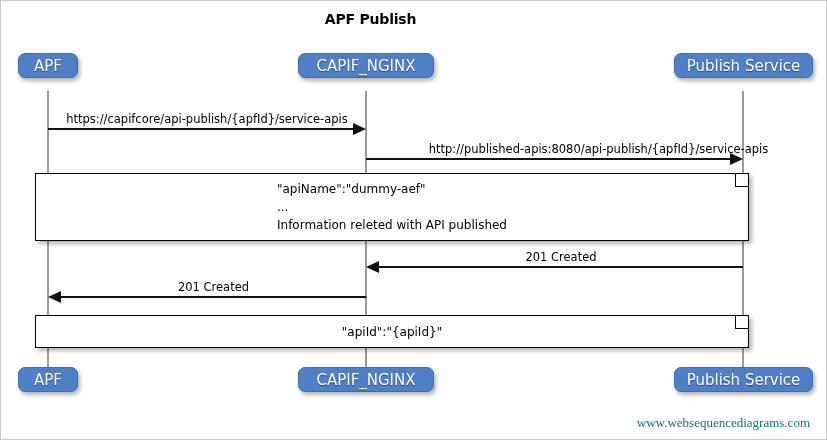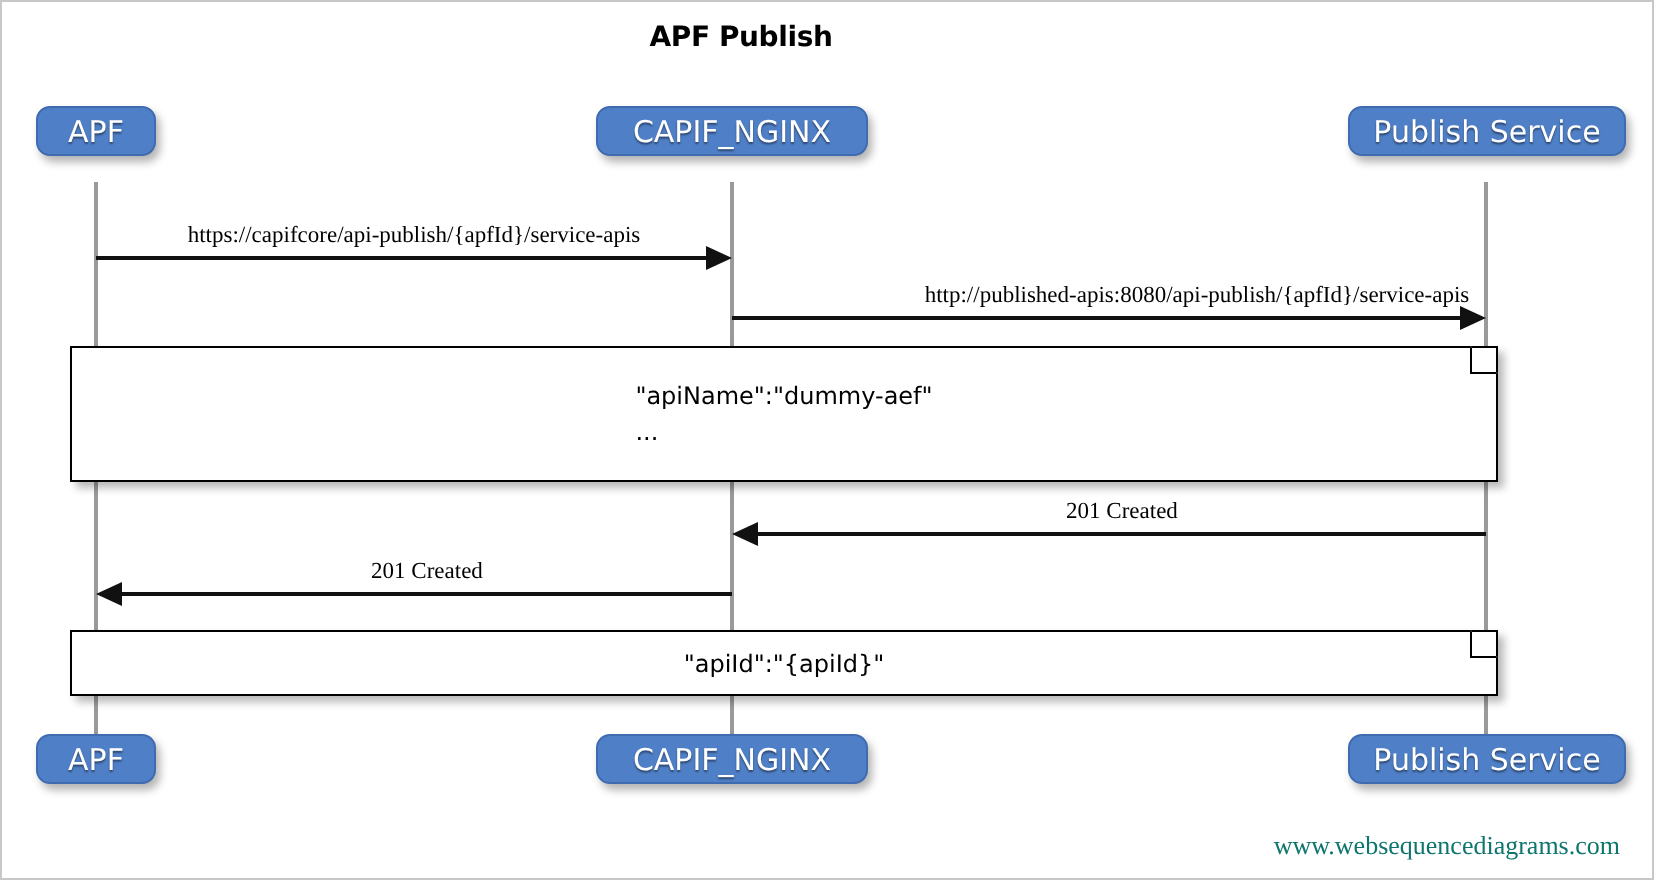--- a/index.html
+++ b/index.html
@@ -58,21 +58,20 @@
     position: absolute;
     height: 2px;
     background: #111111;
   }
   .msg-label {
     position: absolute;
     font-size: 11.5px;
     color: #000000;
     text-align: center;
     white-space: nowrap;
-    font-family: Liberation Serif, serif;
   }
   .arrowhead {
     position: absolute;
     width: 0;
     height: 0;
     border-top: 6px solid transparent;
     border-bottom: 6px solid transparent;
   }
   .arrowhead.right {
     border-left: 13px solid #111111;
@@ -161,20 +160,21 @@
   <div class="msg-label" style="left:365px; top:141px; width:377px;padding-left:44px;">http://published-apis:8080/api-publish/{apfId}/service-apis</div>
   <div class="msg" style="left:365px; top:157px; width:364px;"></div>
   <div class="arrowhead right" style="left:729px; top:152px;"></div>
 
   <div class="note" style="left:34px; top:172px; width:714px; height:68px;">
     <div class="note-fold"></div>
     <div class="note-body">
       <div class="note-lines">
         <div class="note-line">"apiName":"dummy-aef"</div>
         <div class="note-line">...</div>
+        <div class="note-line">Information releted with API published</div>
       </div>
     </div>
   </div>
 
   <div class="msg-label" style="left:378px; top:249px; width:364px;">201 Created</div>
   <div class="msg" style="left:378px; top:265px; width:364px;"></div>
   <div class="arrowhead left" style="left:365px; top:260px;"></div>
 
   <div class="msg-label" style="left:60px; top:279px; width:305px;">201 Created</div>
   <div class="msg" style="left:60px; top:295px; width:305px;"></div>

